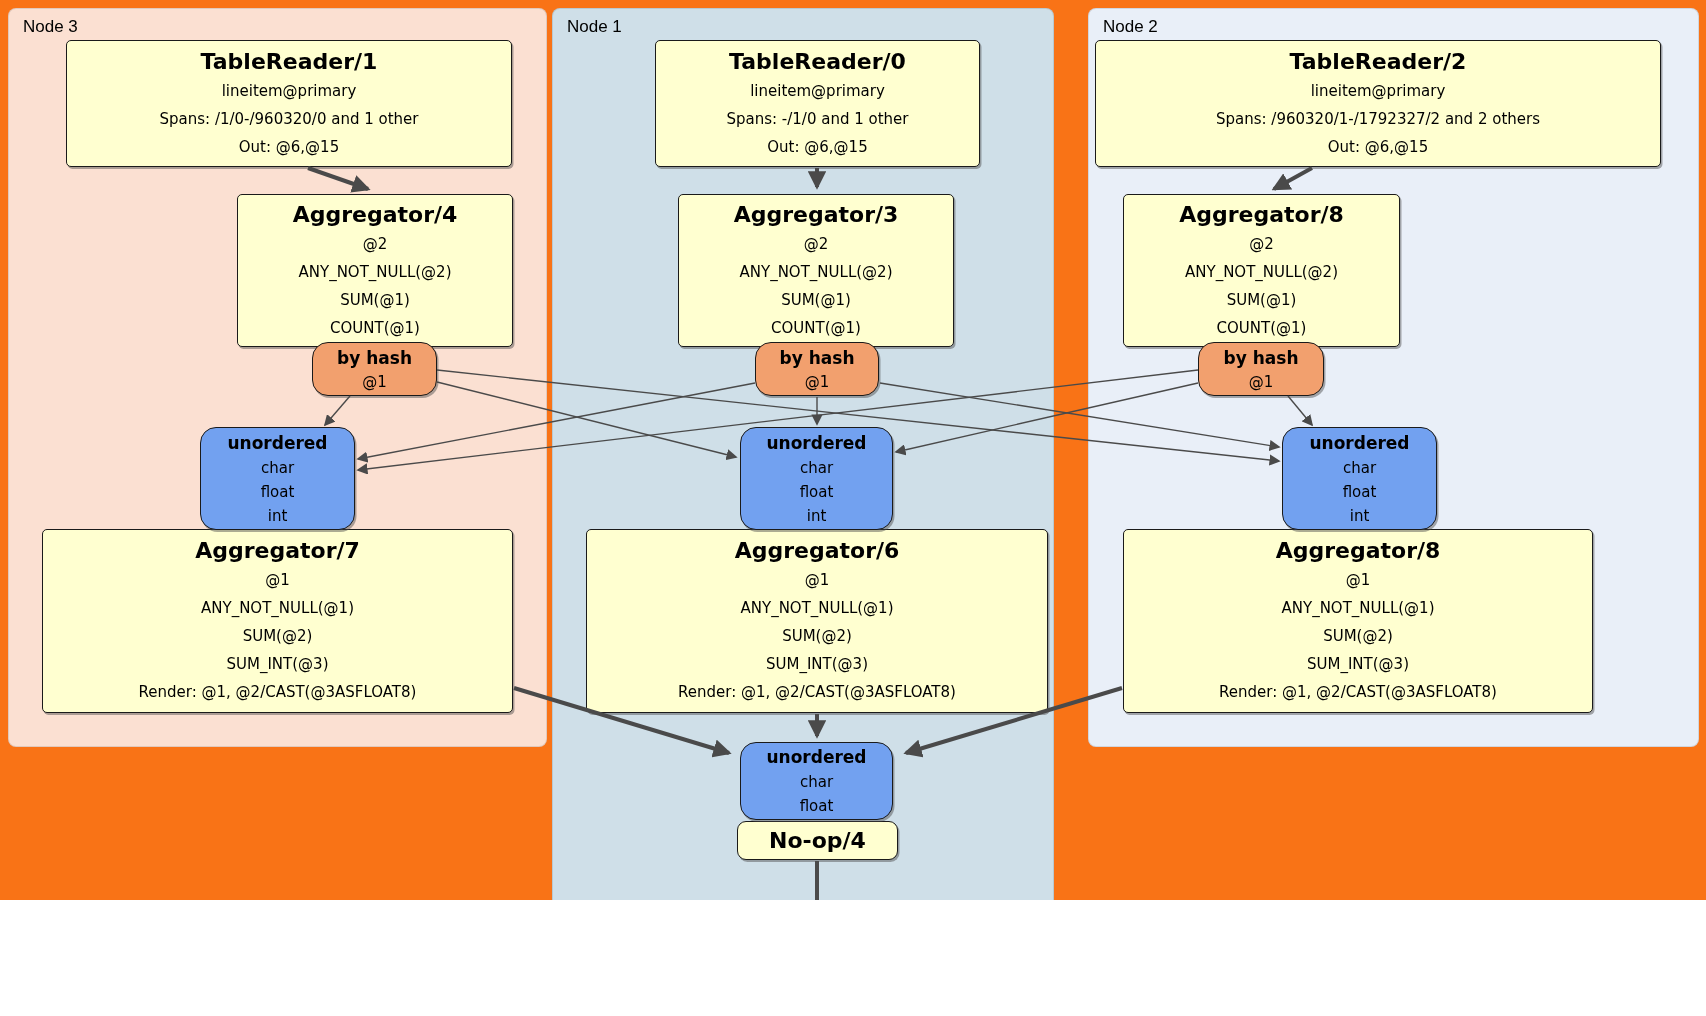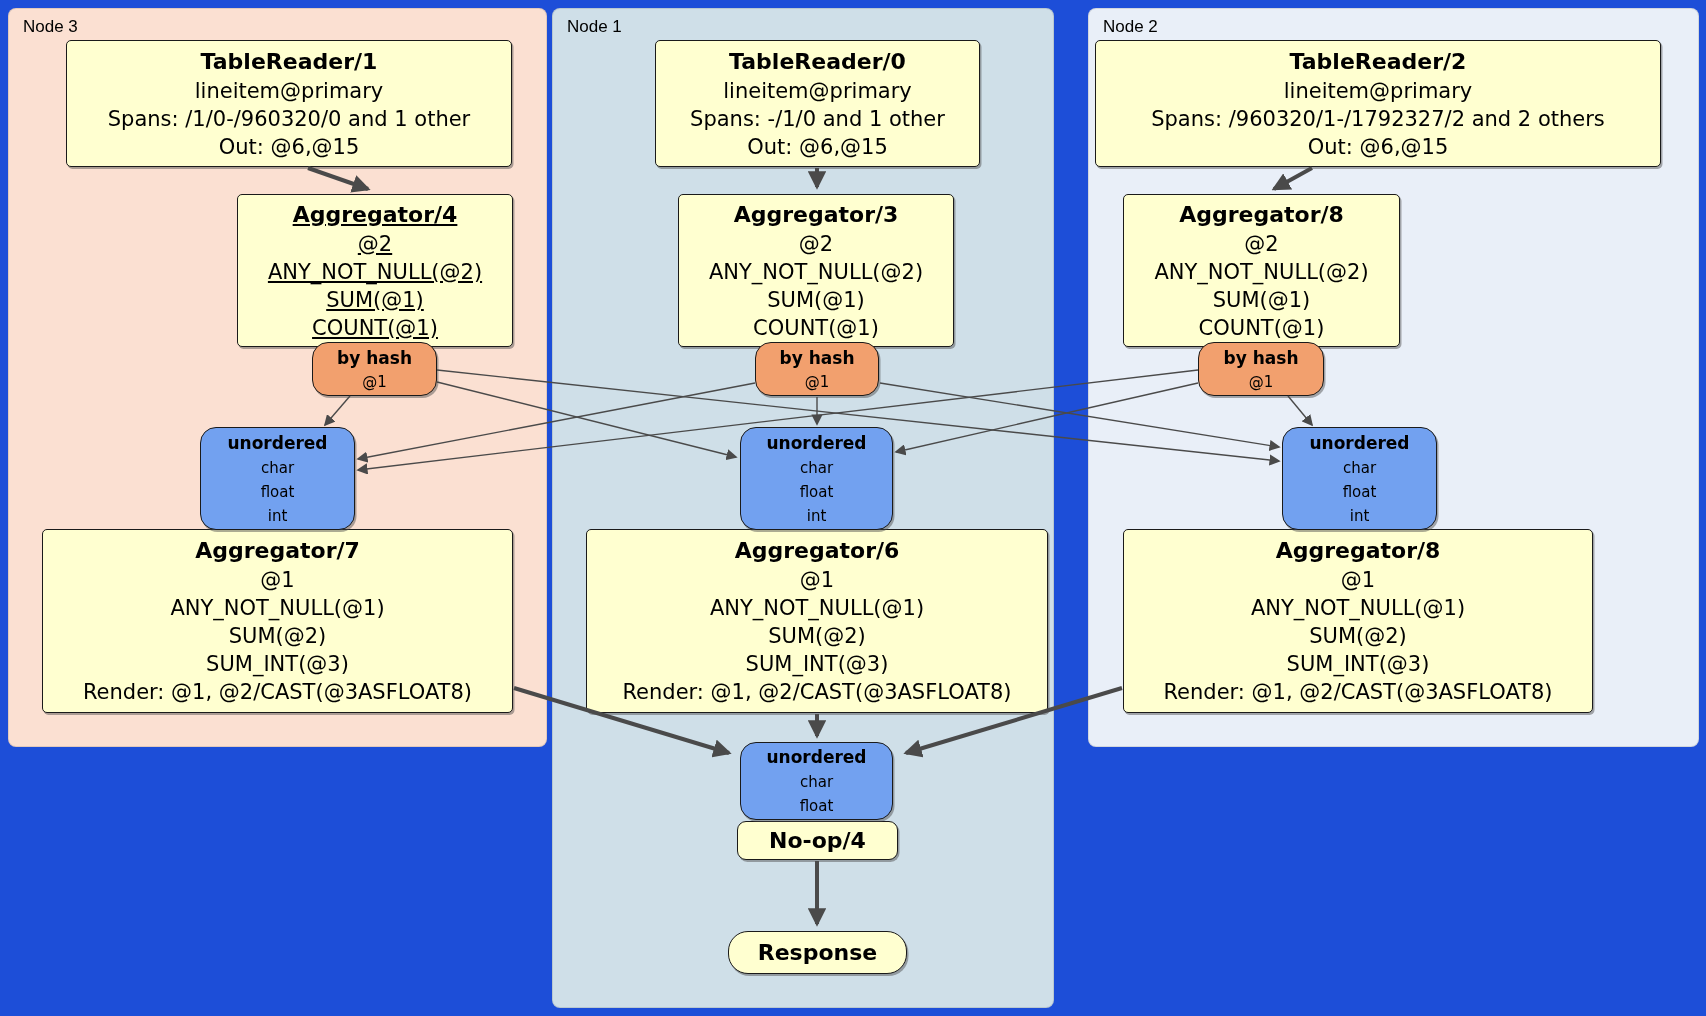--- a/index.html
+++ b/index.html
@@ -2,22 +2,22 @@
 <html style="--node3-bg: #FBE0D2; --node1-bg: #CFDFE8; --node2-bg: #E9EFF8; --processor-bg: #FFFFD0; --router-bg: #F2A06E; --sync-bg: #72A1F0; --edge-color: #4A4A4A;"><head>
 <meta charset="utf-8">
 <style>
   :root{
     --node3-bg:#FBE0D2; --node1-bg:#CFDFE8; --node2-bg:#E9EFF8;
     --processor-bg:#FFFFD0; --router-bg:#F2A06E; --sync-bg:#72A1F0;
     --edge-color:#4A4A4A; --box-border:#1A1A1A;
   }
   html,body{margin:0;padding:0;background:#fff;}
   #stage{
-    position:relative; width:1706px; height:1016px; overflow:hidden;
-    background:#1d4ed8; font-family:"DejaVu Sans", sans-serif; color:#000;
+    position:relative; width:1706px; height:900px; overflow:hidden;
+    background:#f97316; font-family:"DejaVu Sans", sans-serif; color:#000;
   }
   .panel{
     position:absolute; border-radius:8px;
     border:1px solid rgba(0,0,0,0.10);
   }
   #p-node3{left:8px;top:8px;width:537px;height:737px;background:var(--node3-bg);}
   #p-node1{left:552px;top:8px;width:500px;height:998px;background:var(--node1-bg);}
   #p-node2{left:1088px;top:8px;width:609px;height:737px;background:var(--node2-bg);}
   .panel-label{
     position:absolute; top:8px; left:14px;
@@ -27,29 +27,29 @@
   .box{
     position:absolute; z-index:3; box-sizing:border-box;
     display:flex; flex-direction:column; justify-content:center; align-items:center;
     text-align:center; border:1.6px solid var(--box-border);
     box-shadow:1.5px 2px 0 rgba(70,70,70,0.45);
   }
   .yellow{background:var(--processor-bg); border-radius:5px;}
   .router{background:var(--router-bg); border-radius:16px; z-index:4;}
   .sync{background:var(--sync-bg); border-radius:16px; z-index:4;}
   .bt{font-size:22px; font-weight:700; line-height:30px; white-space:nowrap;}
-  .bl{font-size:21px; line-height:28px; white-space:nowrap;}
+  .bl{font-size:15px; line-height:28px; white-space:nowrap;}
   .bt-sm{font-size:17px; font-weight:700; line-height:26px; white-space:nowrap;}
   .bl-sm{font-size:15px; line-height:22px; white-space:nowrap;}
   .sync .bl-sm{line-height:24px;}
   
   #b-tr1{left:66px;top:40px;width:446px;height:127px;}
   #b-tr0{left:655px;top:40px;width:325px;height:127px;}
   #b-tr2{left:1095px;top:40px;width:566px;height:127px;}
-  #b-agg4{left:237px;top:194px;width:276px;height:153px;text-decoration:underline;}
+  #b-agg4{left:237px;top:194px;width:276px;height:153px;}
   #b-agg3{left:678px;top:194px;width:276px;height:153px;}
   #b-agg5{left:1123px;top:194px;width:277px;height:153px;}
   #b-hash3{left:312px;top:342px;width:125px;height:54px;}
   #b-hash1{left:755px;top:342px;width:124px;height:54px;}
   #b-hash2{left:1198px;top:342px;width:126px;height:54px;}
   #b-un3{left:200px;top:427px;width:155px;height:103px;}
   #b-un1{left:740px;top:427px;width:153px;height:103px;}
   #b-un2{left:1282px;top:427px;width:155px;height:103px;}
   #b-agg7{left:42px;top:529px;width:471px;height:184px;}
   #b-agg6{left:586px;top:529px;width:462px;height:184px;}

